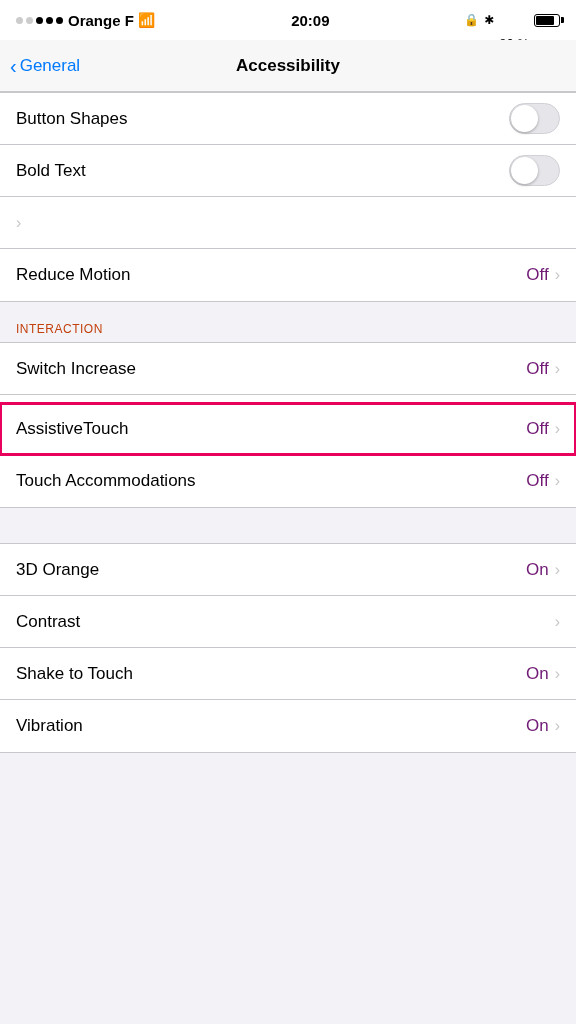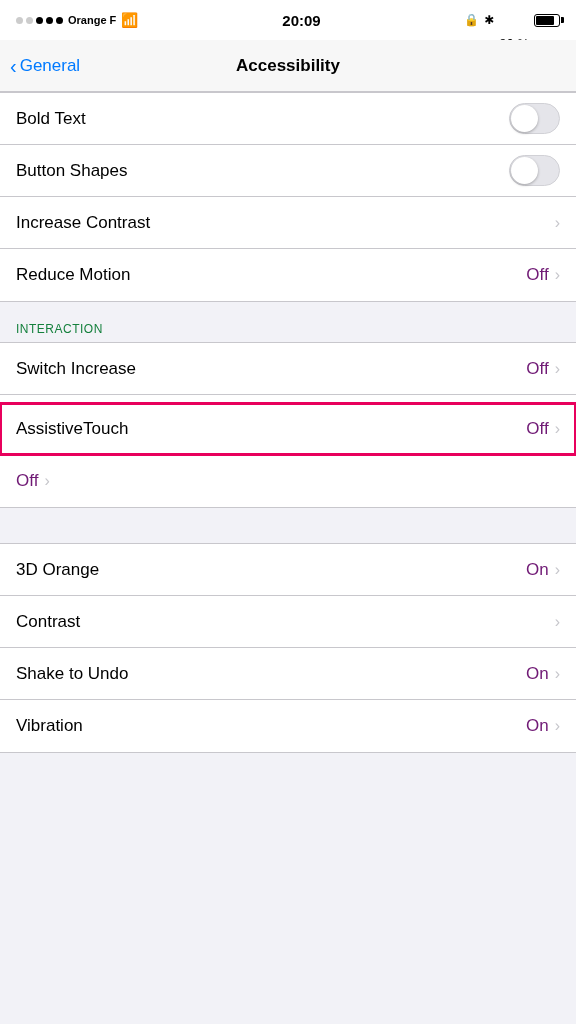--- a/index.html
+++ b/index.html
@@ -32,21 +32,21 @@
     }
     .signal-dots {
       display: flex; gap: 3px; align-items: center;
     }
     .dot {
       width: 7px; height: 7px; border-radius: 50%;
       background: #ccc;
     }
     .dot.filled { background: #000; }
     .carrier {
-      font-size: 11px;
+      font-size: 15px;
       font-weight: 600;
     }
     .wifi-icon {
       font-size: 14px;
     }
     .status-center {
       font-size: 15px;
       font-weight: 700;
     }
     .status-right {
@@ -125,21 +125,21 @@
     
     .settings-group {
       margin-bottom: 0;
     }
 
     .section-header {
       background: #f2f2f7;
       padding: 20px 16px 6px 16px;
       font-size: 12px;
       font-weight: 500;
-      color: #15803d;
+      color: #c2410c;
       letter-spacing: 0.5px;
       text-transform: uppercase;
     }
 
     .settings-list {
       background: #fff;
       border-top: 1px solid #c8c7cc;
       border-bottom: 1px solid #c8c7cc;
     }
 
@@ -255,39 +255,38 @@
   </div>
   <div class="nav-title">Accessibility</div>
 </div>
 
 <div>
 
   <div class="settings-group">
     <div class="settings-list">
 
       <div class="settings-item">
-        <span class="settings-item-label">Bold Text</span>
+        <span class="settings-item-label">Button Shapes</span>
         <div class="settings-item-right">
           <div class="toggle">
             <div class="toggle-knob"></div>
           </div>
         </div>
       </div>
 
       <div class="settings-item">
-        <span class="settings-item-label">Button Shapes</span>
+        <span class="settings-item-label">Bold Text</span>
         <div class="settings-item-right">
           <div class="toggle">
             <div class="toggle-knob"></div>
           </div>
         </div>
       </div>
 
       <div class="settings-item">
-        <span class="settings-item-label">Increase Contrast</span>
         <div class="settings-item-right">
           <span class="chevron-right">›</span>
         </div>
       </div>
 
       <div class="settings-item">
         <span class="settings-item-label">Reduce Motion</span>
         <div class="settings-item-right">
           <span class="value-text">Off</span>
           <span class="chevron-right">›</span>
@@ -312,20 +311,21 @@
 
       <div class="settings-item highlighted">
         <span class="settings-item-label">AssistiveTouch</span>
         <div class="settings-item-right">
           <span class="value-text">Off</span>
           <span class="chevron-right">›</span>
         </div>
       </div>
 
       <div class="settings-item">
+        <span class="settings-item-label">Touch Accommodations</span>
         <div class="settings-item-right">
           <span class="value-text">Off</span>
           <span class="chevron-right">›</span>
         </div>
       </div>
 
     </div>
   </div>
 
   <div class="divider-section"></div>
@@ -342,21 +342,21 @@
       </div>
 
       <div class="settings-item">
         <span class="settings-item-label">Contrast</span>
         <div class="settings-item-right">
           <span class="chevron-right">›</span>
         </div>
       </div>
 
       <div class="settings-item">
-        <span class="settings-item-label">Shake to Undo</span>
+        <span class="settings-item-label">Shake to Touch</span>
         <div class="settings-item-right">
           <span class="value-text">On</span>
           <span class="chevron-right">›</span>
         </div>
       </div>
 
       <div class="settings-item">
         <span class="settings-item-label">Vibration</span>
         <div class="settings-item-right">
           <span class="value-text">On</span>

